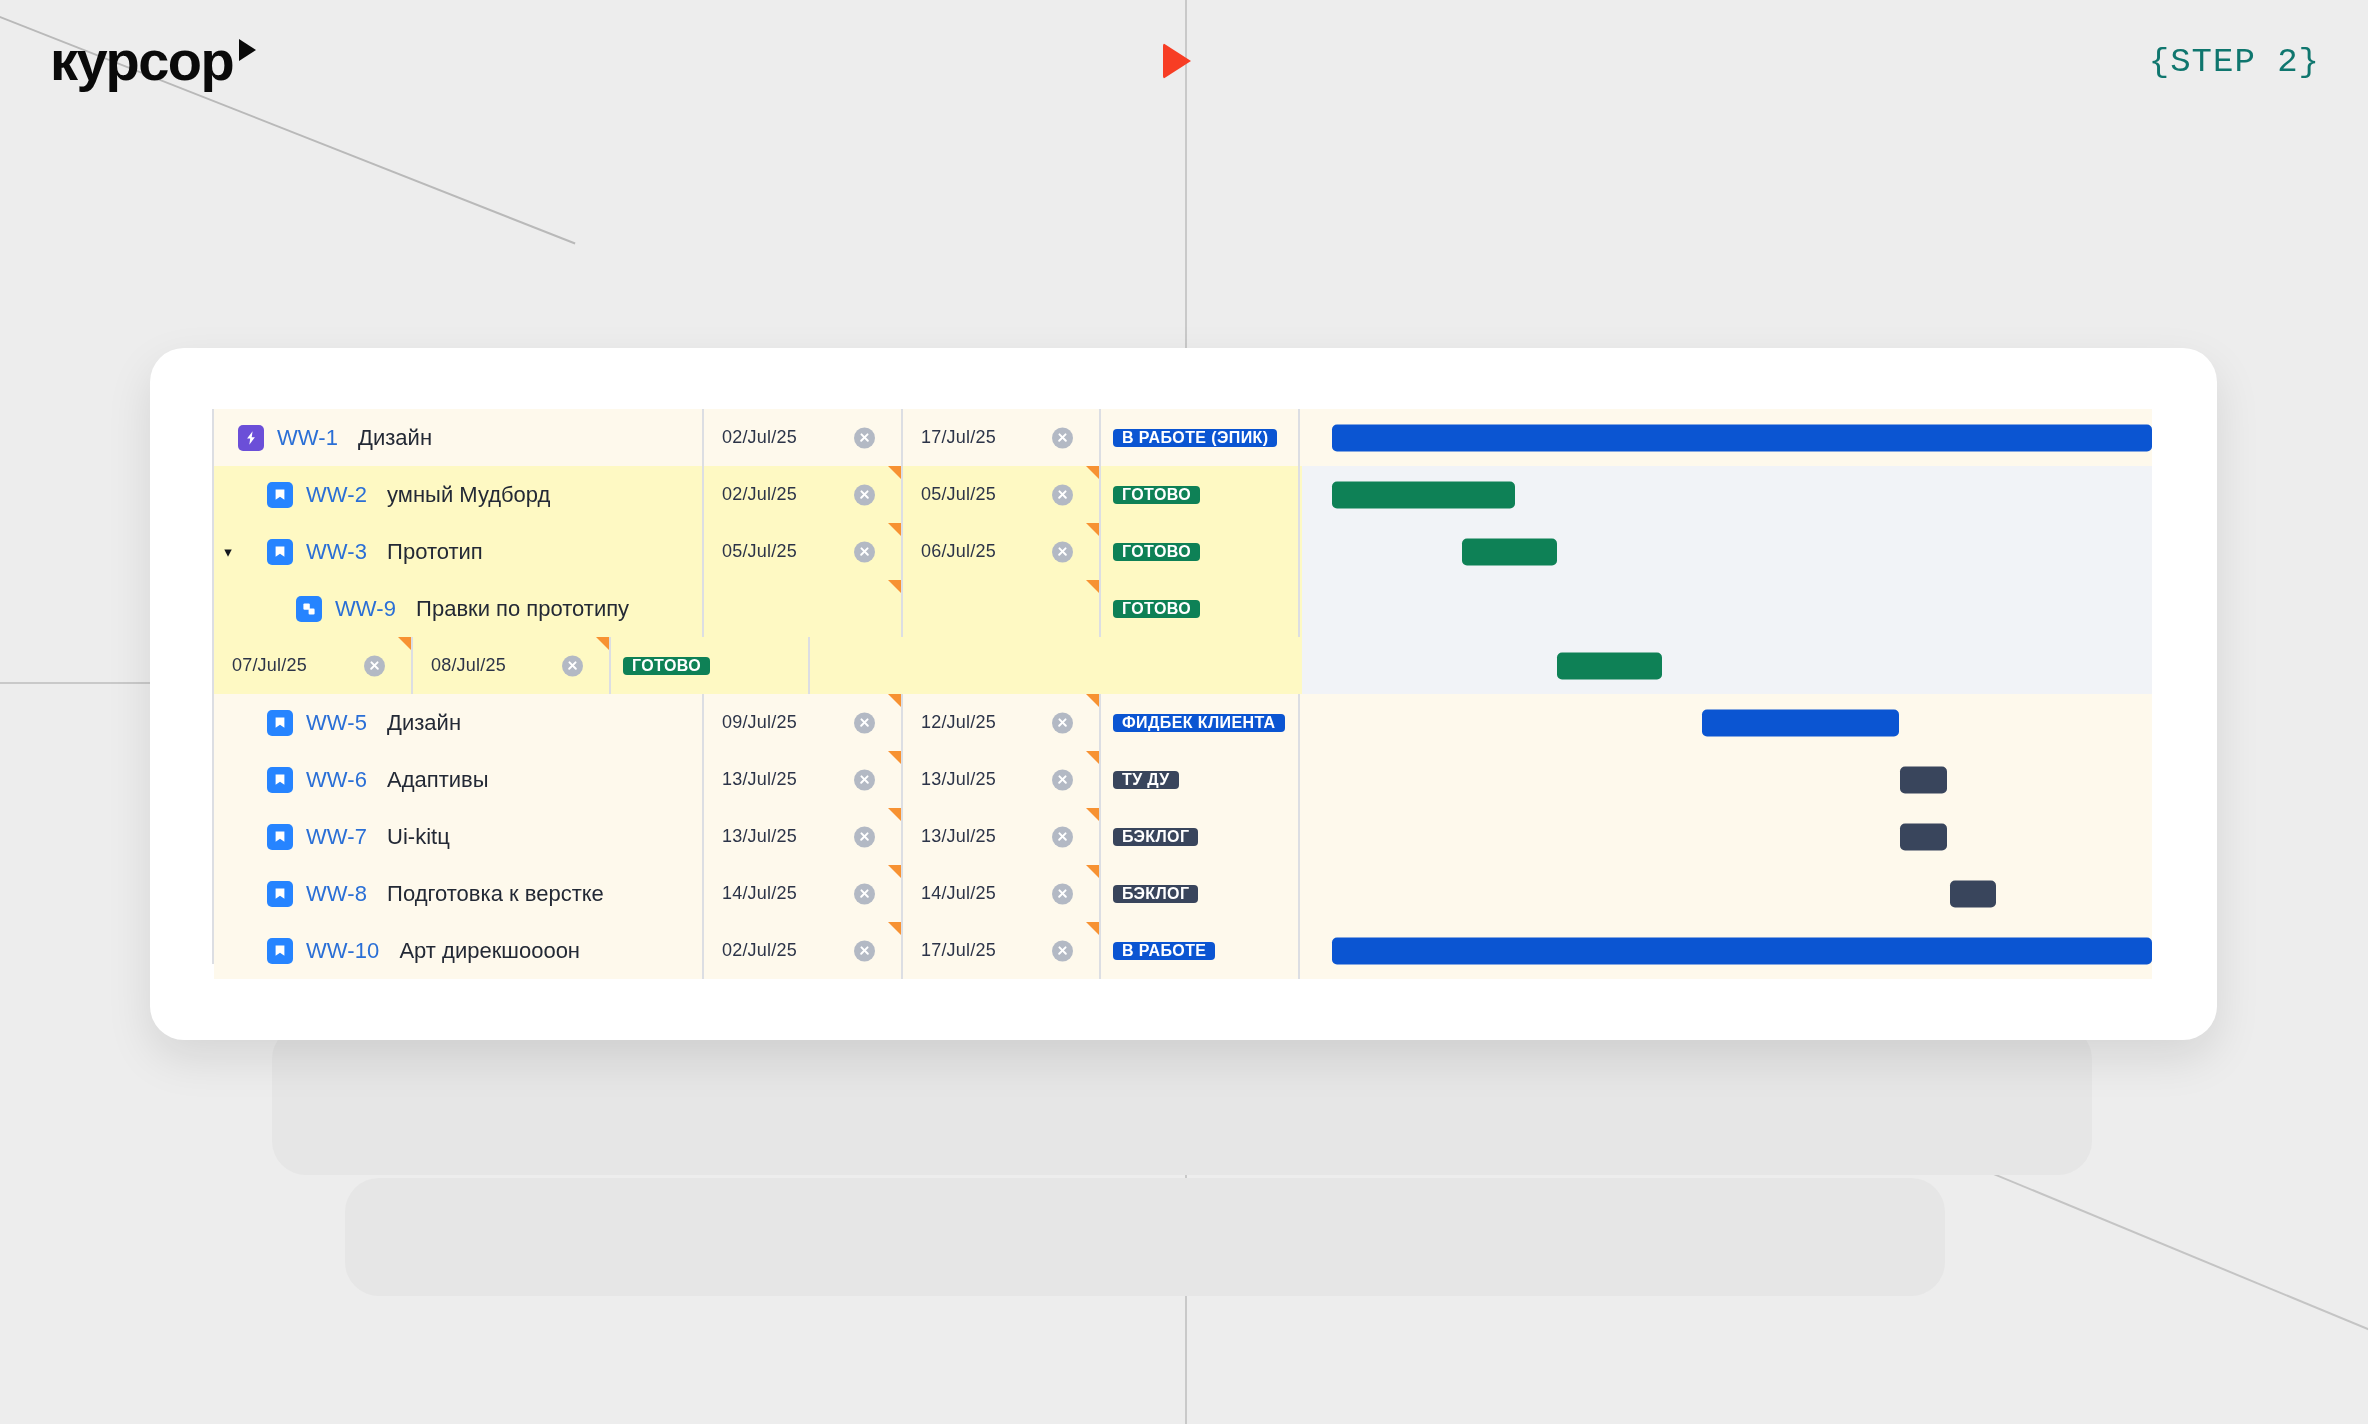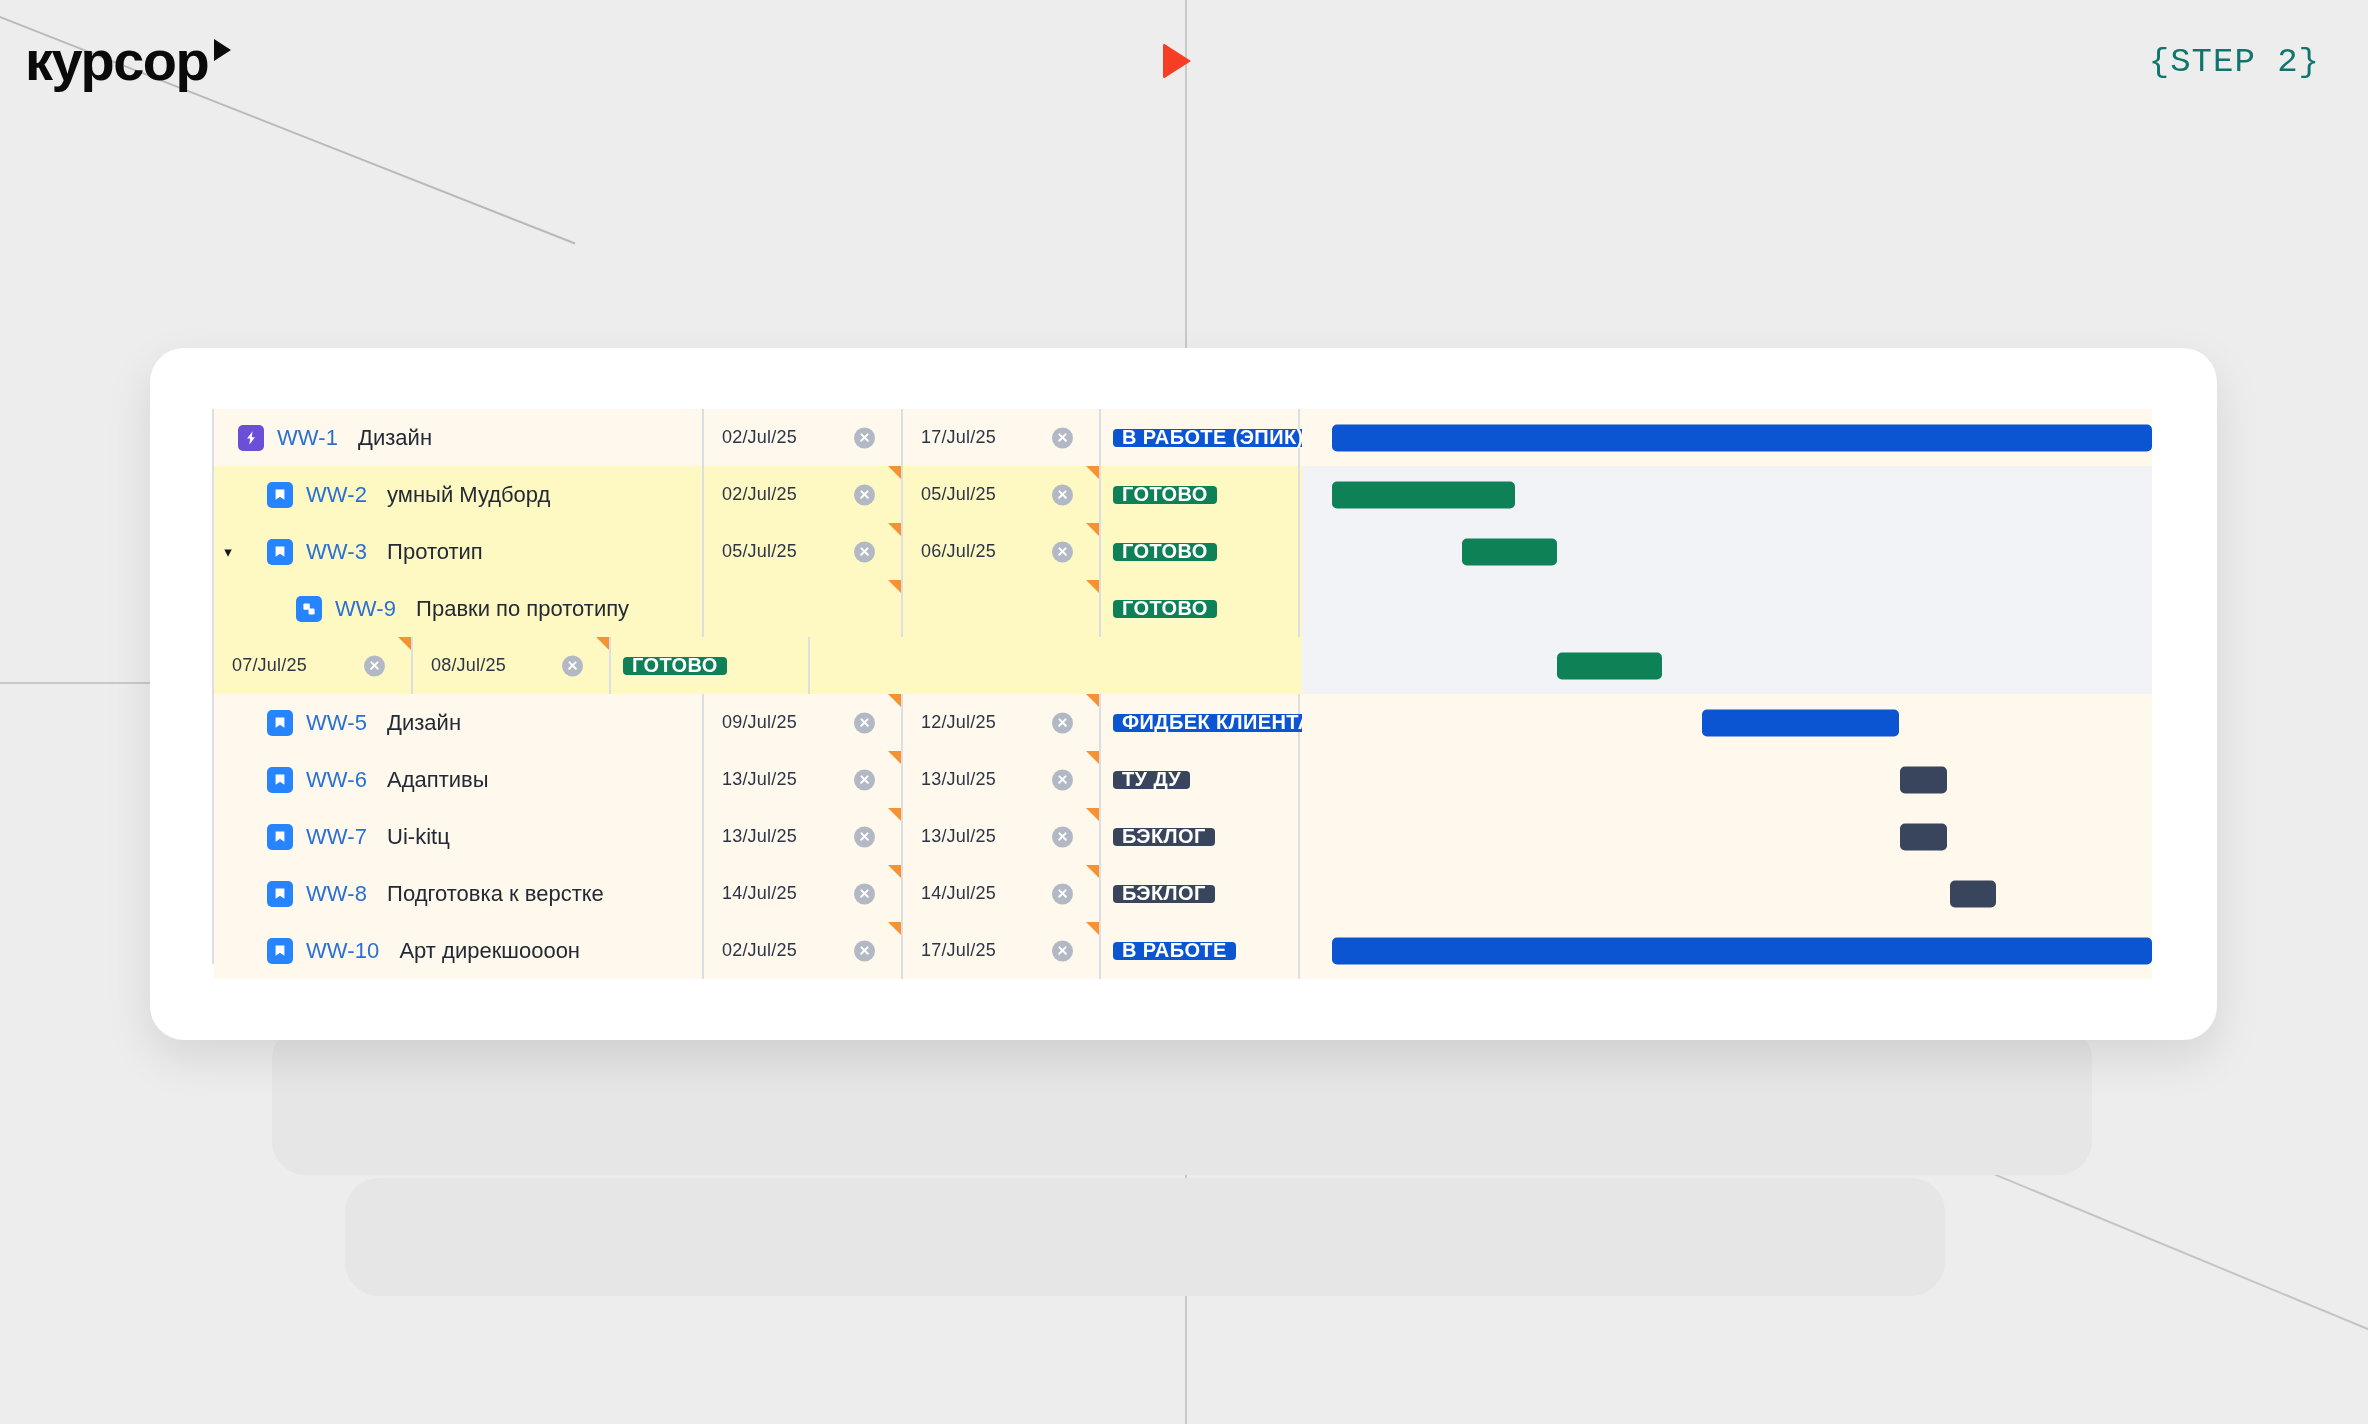--- a/index.html
+++ b/index.html
@@ -26,21 +26,21 @@
     transform-origin: 0 0; transform: rotate(21.5deg);
   }
   .diag-br {
     position: absolute; left: 1185px; top: 838px;
     width: 1500px; height: 2px; background: #C4C4C4;
     transform-origin: 0 0; transform: rotate(22.5deg);
   }
 
   
   .logo {
-    position: absolute; left: 25px; top: 33px;
+    position: absolute; left: 50px; top: 33px;
     display: flex; align-items: flex-start; gap: 6px;
   }
   .logo-text {
     font-family: "Liberation Sans", sans-serif;
     font-size: 56px; font-weight: 700; letter-spacing: -1.5px;
     color: #0A0A0A; line-height: 1;
   }
   .logo-tri {
     width: 0; height: 0; margin-top: 6px;
     border-top: 11px solid transparent;
@@ -148,21 +148,21 @@
   .clear-btn::after {
     content: ""; position: absolute; width: 11px; height: 2.4px;
     background: #FFFFFF; border-radius: 1px;
   }
   .clear-btn::before { transform: rotate(45deg); }
   .clear-btn::after  { transform: rotate(-45deg); }
 
   .badge {
     display: inline-flex; align-items: center; height: 18px;
     padding: 0 9px; border-radius: 4px;
-    font-size: 20px; font-weight: 700; letter-spacing: 0.4px;
+    font-size: 16px; font-weight: 700; letter-spacing: 0.4px;
     color: #FFFFFF; white-space: nowrap;
   }
   .b-blue  { background: #0B55D2; }
   .b-green { background: #0E8156; }
   .b-dark  { background: #39455C; }
 
   
   .tl-grid { position: absolute; inset: 0; }
   .tl-line {
     position: absolute; top: 0; bottom: 0; width: 2px; background: #DCDEE3;

